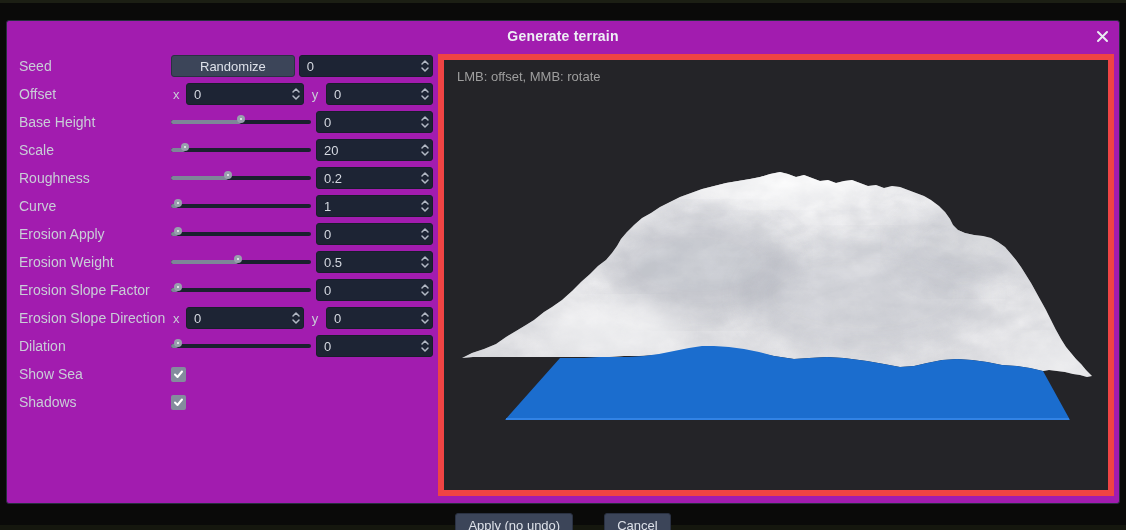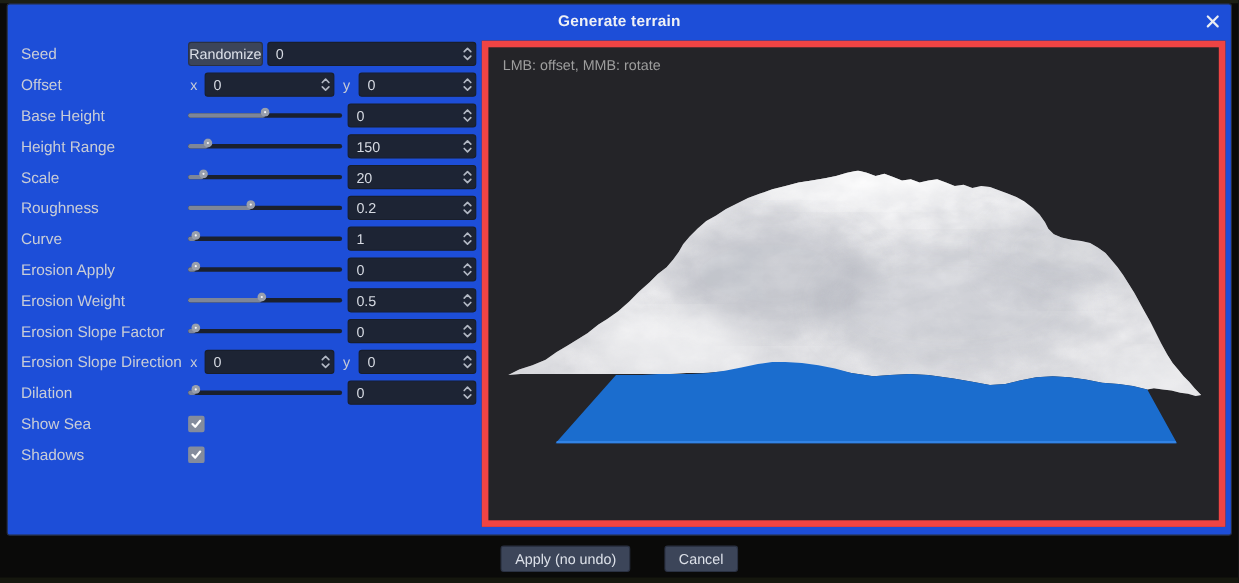--- a/index.html
+++ b/index.html
@@ -7,42 +7,42 @@
   body {
     font-family:"Liberation Sans","DejaVu Sans",sans-serif;
     background:#0a0a09;
     position:relative;
     overflow:hidden;
   }
   .backdrop-top { position:absolute; left:0; top:0; width:100%; height:3px; background:#1c1f14; }
   .backdrop-bottom { position:absolute; left:0; bottom:0; width:100%; height:5px; background:#15170e; }
 
   .dialog {
-    position:absolute; left:6px; top:3px; width:1114px; height:484px;
-    background:#1d4ed8; border:1px solid #272e3f; border-radius:3px;
+    position:absolute; left:6px; top:20px; width:1114px; height:484px;
+    background:#a21caf; border:1px solid #272e3f; border-radius:3px;
   }
   .titlebar {
     position:absolute; left:0; top:0; width:100%; height:30px;
     display:flex; align-items:center; justify-content:center;
   }
   .title { font-size:14px; font-weight:bold; color:#eef0f5; letter-spacing:.2px; }
   .close-btn {
     position:absolute; right:7px; top:5px; width:20px; height:20px;
     display:flex; align-items:center; justify-content:center;
     background:transparent; border:none; cursor:pointer;
   }
 
   
   .form { position:absolute; left:12px; top:31px; width:414px; }
   .row { height:28px; display:flex; align-items:center; }
   .lab { flex:0 0 152px; font-size:14px; color:#c9cdd7; white-space:nowrap; }
   .ctl { flex:1; display:flex; align-items:center; height:22px; }
 
   .btn {
-    height:22px; padding:0 0; font-size:13px; color:#dde1e9;
+    height:22px; padding:0 28px; font-size:13px; color:#dde1e9;
     background:#3c4559; border:1px solid #2a3142; border-radius:3px;
     display:inline-flex; align-items:center; justify-content:center;
     font-family:inherit; cursor:pointer; white-space:nowrap;
   }
 
   .spin {
     height:22px; background:#1d2434; border:1px solid #181e2b; border-radius:3px;
     display:flex; align-items:center; overflow:hidden;
   }
   .spin .v { flex:1; font-size:13px; color:#d5d9e1; padding-left:7px; white-space:nowrap; }
@@ -143,38 +143,20 @@
       <div class="row">
         <div class="lab">Base Height</div>
         <div class="ctl">
           <div class="slider">
             <div class="track"></div>
             <div class="fill" style="width: 50%;"></div>
             <div class="thumb" style="left: 50%;"></div>
           </div>
           <div class="spin grow">
             <span class="v">0</span>
-            <span class="updown">
-              <svg width="10" height="16" viewBox="0 0 10 16">
-                <path d="M2 6 L5 3 L8 6 M2 10 L5 13 L8 10" fill="none" stroke="#b2b8c4" stroke-width="1.5" stroke-linecap="round" stroke-linejoin="round"></path>
-              </svg>
-            </span>
-          </div>
-        </div>
-      </div>
-      <div class="row">
-        <div class="lab">Height Range</div>
-        <div class="ctl">
-          <div class="slider">
-            <div class="track"></div>
-            <div class="fill" style="width: 13%;"></div>
-            <div class="thumb" style="left: 13%;"></div>
-          </div>
-          <div class="spin grow">
-            <span class="v">150</span>
             <span class="updown">
               <svg width="10" height="16" viewBox="0 0 10 16">
                 <path d="M2 6 L5 3 L8 6 M2 10 L5 13 L8 10" fill="none" stroke="#b2b8c4" stroke-width="1.5" stroke-linecap="round" stroke-linejoin="round"></path>
               </svg>
             </span>
           </div>
         </div>
       </div>
       <div class="row">
         <div class="lab">Scale</div>

